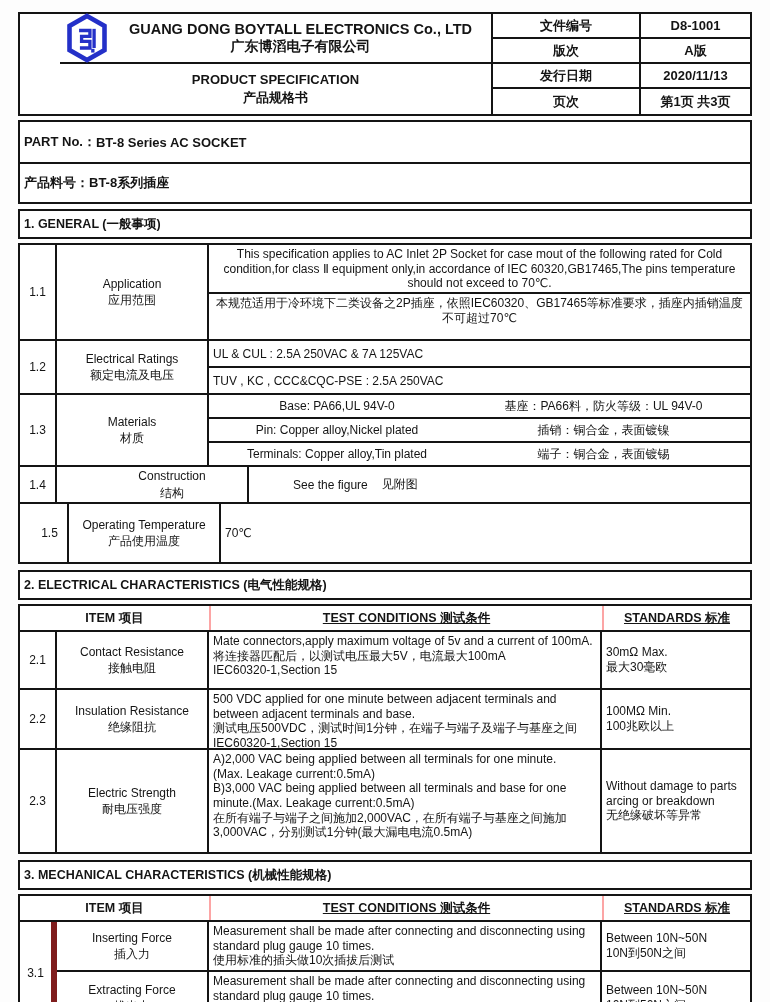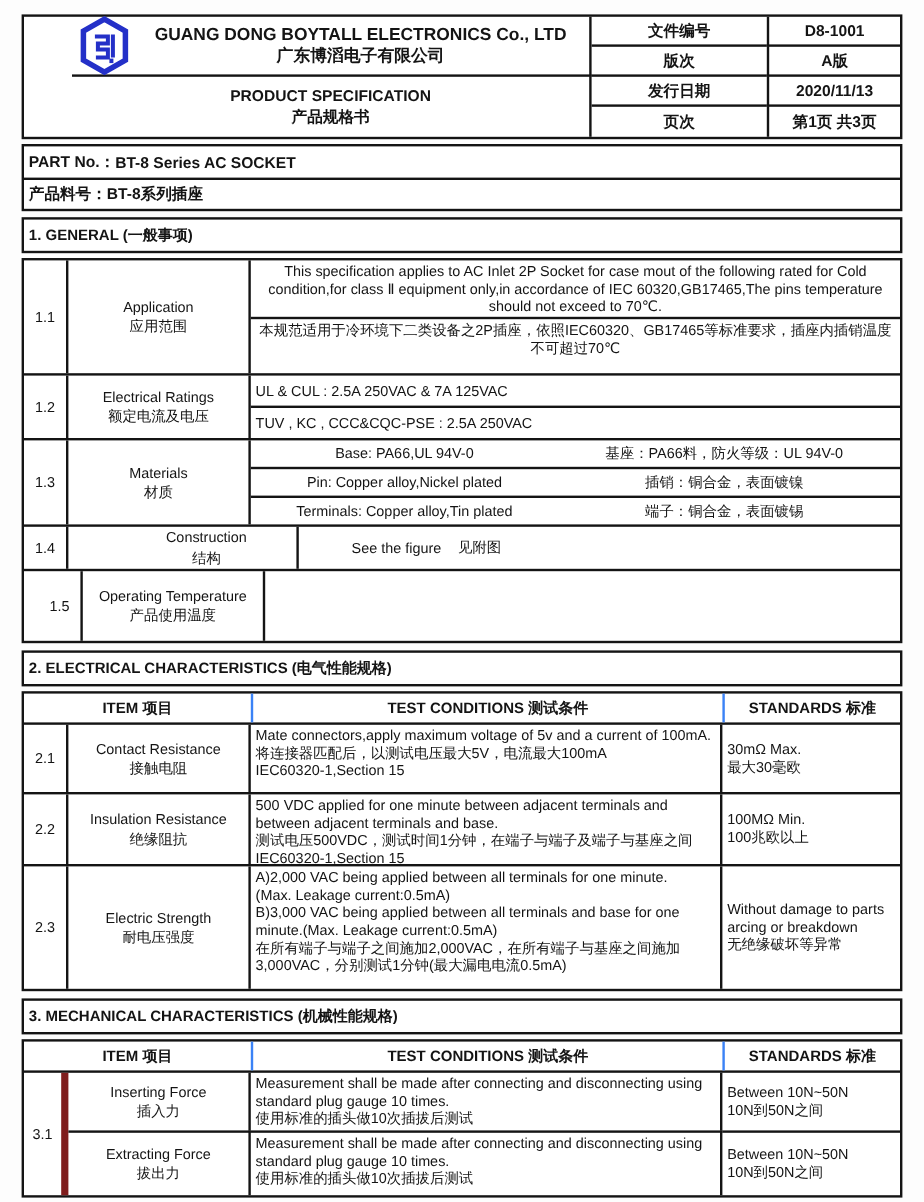--- a/index.html
+++ b/index.html
@@ -20,21 +20,21 @@
                align-items: center; justify-content: center; gap: 2px; }
   .hdr-title div { font-size: 13px; font-weight: bold; }
   .hm-l { grid-column: 2; display: flex; align-items: center; justify-content: center;
           font-size: 13px; font-weight: bold; border-bottom: 2px solid #141414; }
   .hm-v { grid-column: 3; display: flex; align-items: center; justify-content: center;
           font-size: 13px; font-weight: bold; border-left: 2px solid #141414; border-bottom: 2px solid #141414; }
   .hm-last { border-bottom: none; }
 
   
   .part { margin-bottom: 5px; }
-  .part-row { height: 26px; display: flex; align-items: center; padding-left: 4px;
+  .part-row { height: 40px; display: flex; align-items: center; padding-left: 4px;
               font-size: 13px; font-weight: bold; }
   .part-row + .part-row { border-top: 2px solid #141414; }
 
   
   .sec-title { height: 30px; display: flex; align-items: center; padding-left: 4px;
                font-size: 12.5px; font-weight: bold; margin-bottom: 4px; }
   .mt { margin-top: 6px; }
 
   
   .tbl { margin-bottom: 6px; }
@@ -51,21 +51,21 @@
   .pair-en { width: 248px; flex: 0 0 248px; }
   .pair-cn { flex: 1; }
   .gap8 { display: inline-block; width: 14px; }
 
   .r11 { height: 94px; } .r11 .en-cell { height: 55px; } 
   .r12 { height: 54px; } .r13 { height: 72px; } .r14 { height: 37px; gap: 40px; } .r15 { height: 60px; padding-left: 12px; }
 
   
   .thead { display: grid; grid-template-columns: 189px 393px 1fr; height: 26px; border-bottom: 2px solid #141414; }
   .th { display: flex; align-items: center; justify-content: center; font-size: 12.5px; font-weight: bold; }
-  .th + .th { border-left: 2px solid #3b82f6; }
+  .th + .th { border-left: 2px solid #fca5a5; text-decoration: underline; }
   .trow { display: grid; grid-template-columns: 37px 152px 393px 1fr; }
   .trow + .trow { border-top: 2px solid #141414; }
   .c-test { border-right: 2px solid #141414; padding: 2px 4px; font-size: 12px; overflow: hidden; }
   .c-std { padding: 2px 4px; font-size: 12px; display: flex; flex-direction: column; justify-content: center; }
   .r21 { height: 56px; } .r22 { height: 60px; } .r23 { height: 104px; }
 
   .mech-body { display: grid; grid-template-columns: 37px 152px 393px 1fr; grid-template-rows: 48px 54px; }
   .m-no { grid-area: 1/1/3/2; border-right: 6px solid #7f1d1d; display: flex; align-items: center; justify-content: center; font-size: 12px; }
   .m-div { border-top: 2px solid #141414; }
   .m-label { border-right: 2px solid #141414; display: flex; flex-direction: column; align-items: center;
@@ -190,20 +190,25 @@
         </div>
       </div>
     </div>
 
     <div class="row r15">
       <div class="c-no">1.5</div>
       <div class="c-label">
         <span>Operating Temperature</span>
         <span>产品使用温度</span>
       </div>
+      <div class="c-content">
+        <div class="sub">
+          <span>70℃</span>
+        </div>
+      </div>
     </div>
   </div>
 
   <div class="box sec-title mt">2. ELECTRICAL CHARACTERISTICS  (电气性能规格)</div>
 
   <div class="box tbl">
     <div class="thead">
       <div class="th">ITEM 项目</div>
       <div class="th">TEST CONDITIONS 测试条件</div>
       <div class="th">STANDARDS 标准</div>

